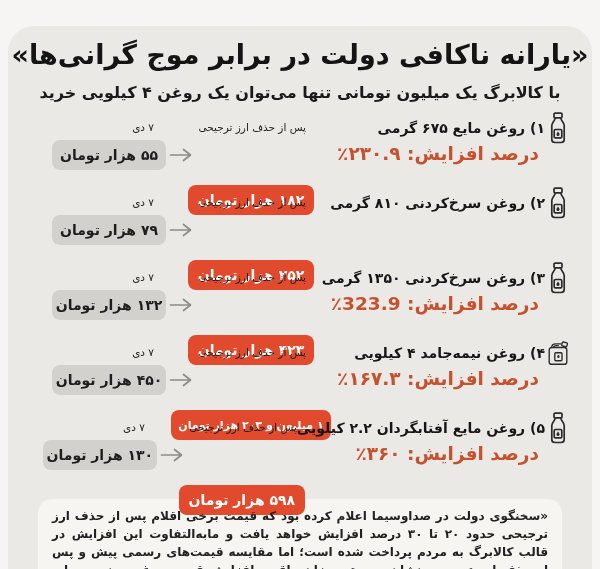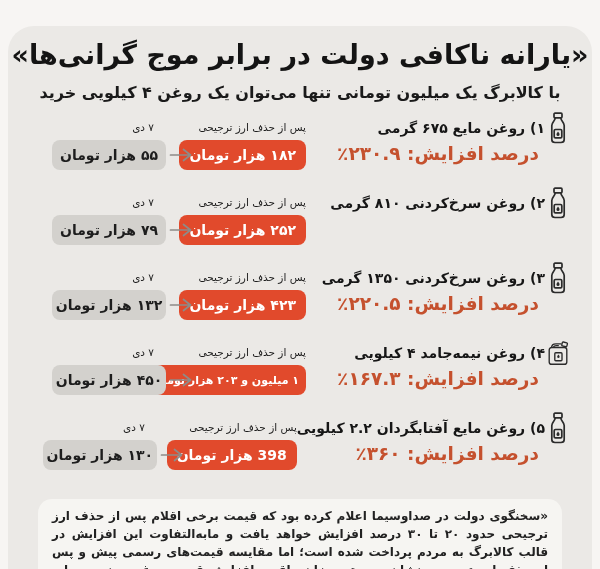--- a/index.html
+++ b/index.html
@@ -41,21 +41,21 @@
   .name-line { display:flex; align-items:center; height:28px; gap:1px;text-align:right; }
   .icon { width:24px; height:30px; display:flex; align-items:center; justify-content:center; }
   .name { font-size:14px; font-weight:bold; color:#161616; white-space:nowrap; }
   .percent {
     font-size:18.5px; font-weight:bold; color:var(--percent-orange);
     margin-top:1px; margin-left:0; margin-right:31px; white-space:nowrap;
   }
   
   .prices { display:flex; align-items:flex-start; }
   .group { display:flex; flex-direction:column; }
-  .slot-new { width:110px; align-items:flex-start; }
+  .slot-new { width:110px; align-items:center;gap:45px; }
   .slot-old { width:114px; }
   .plabel {
     width:100%; height:26px; display:flex; align-items:center;
     font-size:10.5px; font-weight:normal; color:#1c1c1c; white-space:nowrap;
     justify-content:flex-start;
   }
   .slot-old .plabel { padding-right:12px; }
   .pill {
     height:30px; border-radius:8px; display:flex; align-items:center; justify-content:center;
     font-weight:bold; font-size:14px; white-space:nowrap; padding:12px 10px;
@@ -157,21 +157,21 @@
                 <g fill="none" stroke="#2b2b2b" stroke-width="1.7" stroke-linejoin="round">
                   <rect x="8" y="1.2" width="8" height="4.6" rx="1"></rect>
                   <path d="M9.2 5.8 C9.2 9 5.8 10 5.8 13.5 L5.8 27.5 C5.8 29.4 7 30.5 9 30.5 L15 30.5 C17 30.5 18.2 29.4 18.2 27.5 L18.2 13.5 C18.2 10 14.8 9 14.8 5.8"></path>
                   <rect x="8.2" y="17.5" width="7.6" height="8.4" rx="1.2"></rect>
                   <path d="M12 19.6 c-1 1.3 -1.5 2 -1.5 2.9 a1.5 1.5 0 0 0 3 0 c0 -.9 -.5 -1.6 -1.5 -2.9 z" fill="#2b2b2b" stroke="none"></path>
                 </g>
               </svg>
           </span>
           <span class="name">۳) روغن سرخ‌کردنی ۱۳۵۰ گرمی</span>
         </div>
-        <div class="percent">درصد افزایش: ۲۲۰.۵٪</div>
+        <div class="percent">درصد افزایش: 323.9٪</div>
       </div>
       <div class="prices">
         <div class="group slot-new">
           <div class="plabel">پس از حذف ارز ترجیحی</div>
           <div class="pill new">۴۲۳ هزار تومان</div>
         </div>
         <div class="arrow-wrap">
           <svg width="24" height="14" viewBox="0 0 24 14">
               <path d="M1.5 7 H20 M14.5 1.5 L21.5 7 L14.5 12.5" stroke="#8e8b88" stroke-width="1.7" fill="none" stroke-linecap="round" stroke-linejoin="round"></path>
             </svg>
@@ -232,21 +232,21 @@
                 </g>
               </svg>
           </span>
           <span class="name">۵) روغن مایع آفتابگردان ۲.۲ کیلویی</span>
         </div>
         <div class="percent">درصد افزایش: ۳۶۰٪</div>
       </div>
       <div class="prices">
         <div class="group slot-new">
           <div class="plabel">پس از حذف ارز ترجیحی</div>
-          <div class="pill new">398 هزار تومان</div>
+          <div class="pill new">۵۹۸ هزار تومان</div>
         </div>
         <div class="arrow-wrap">
           <svg width="24" height="14" viewBox="0 0 24 14">
               <path d="M1.5 7 H20 M14.5 1.5 L21.5 7 L14.5 12.5" stroke="#8e8b88" stroke-width="1.7" fill="none" stroke-linecap="round" stroke-linejoin="round"></path>
             </svg>
         </div>
         <div class="group slot-old">
           <div class="plabel">۷ دی</div>
           <div class="pill old">۱۳۰ هزار تومان</div>
         </div>

